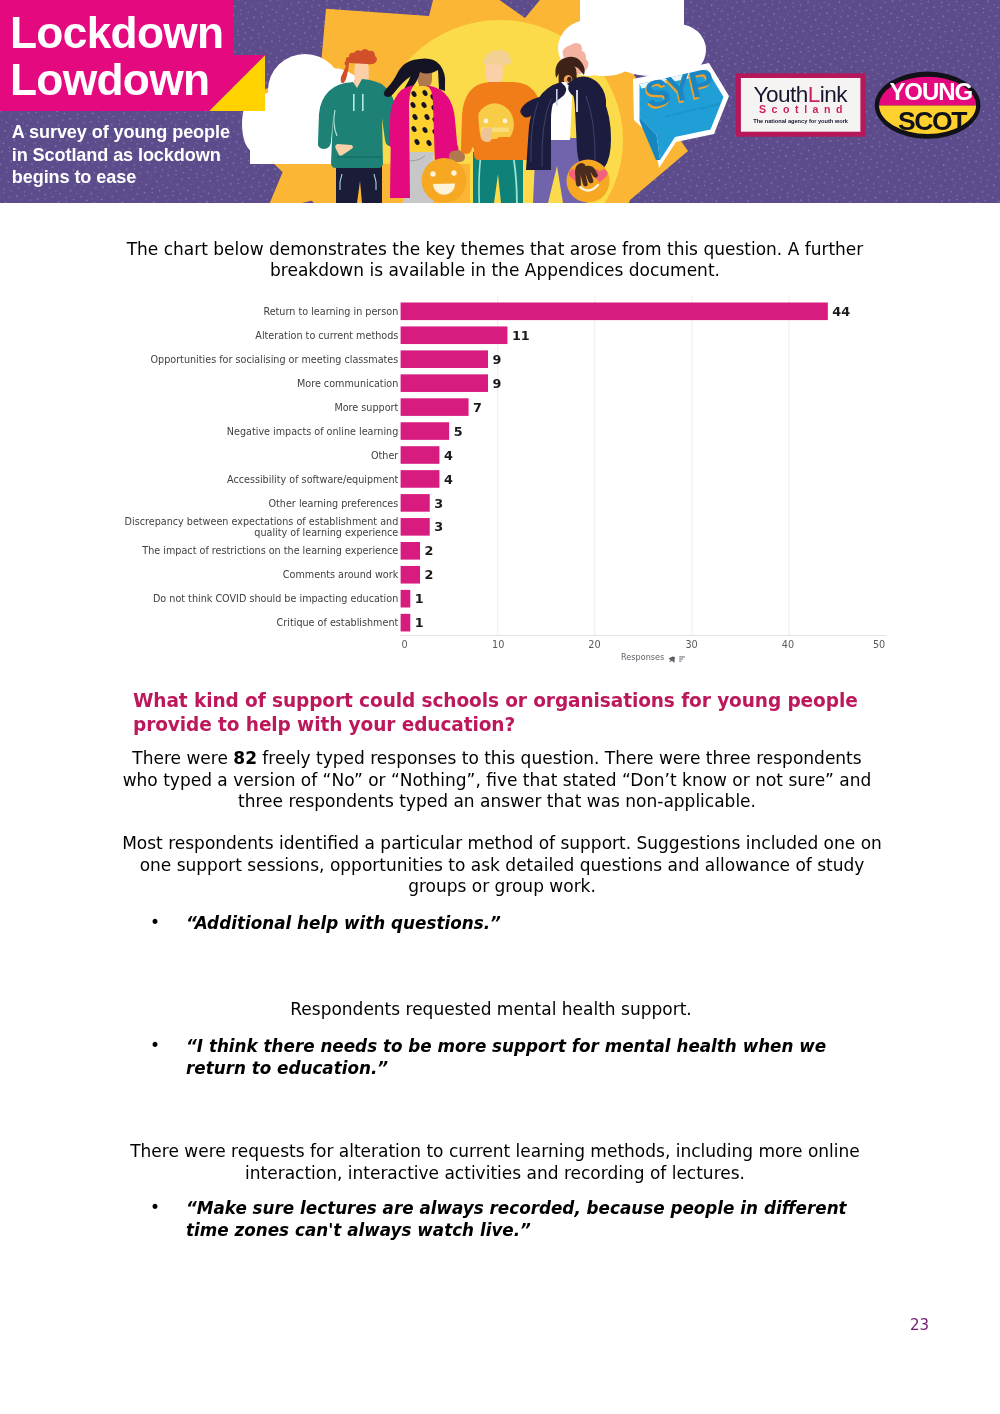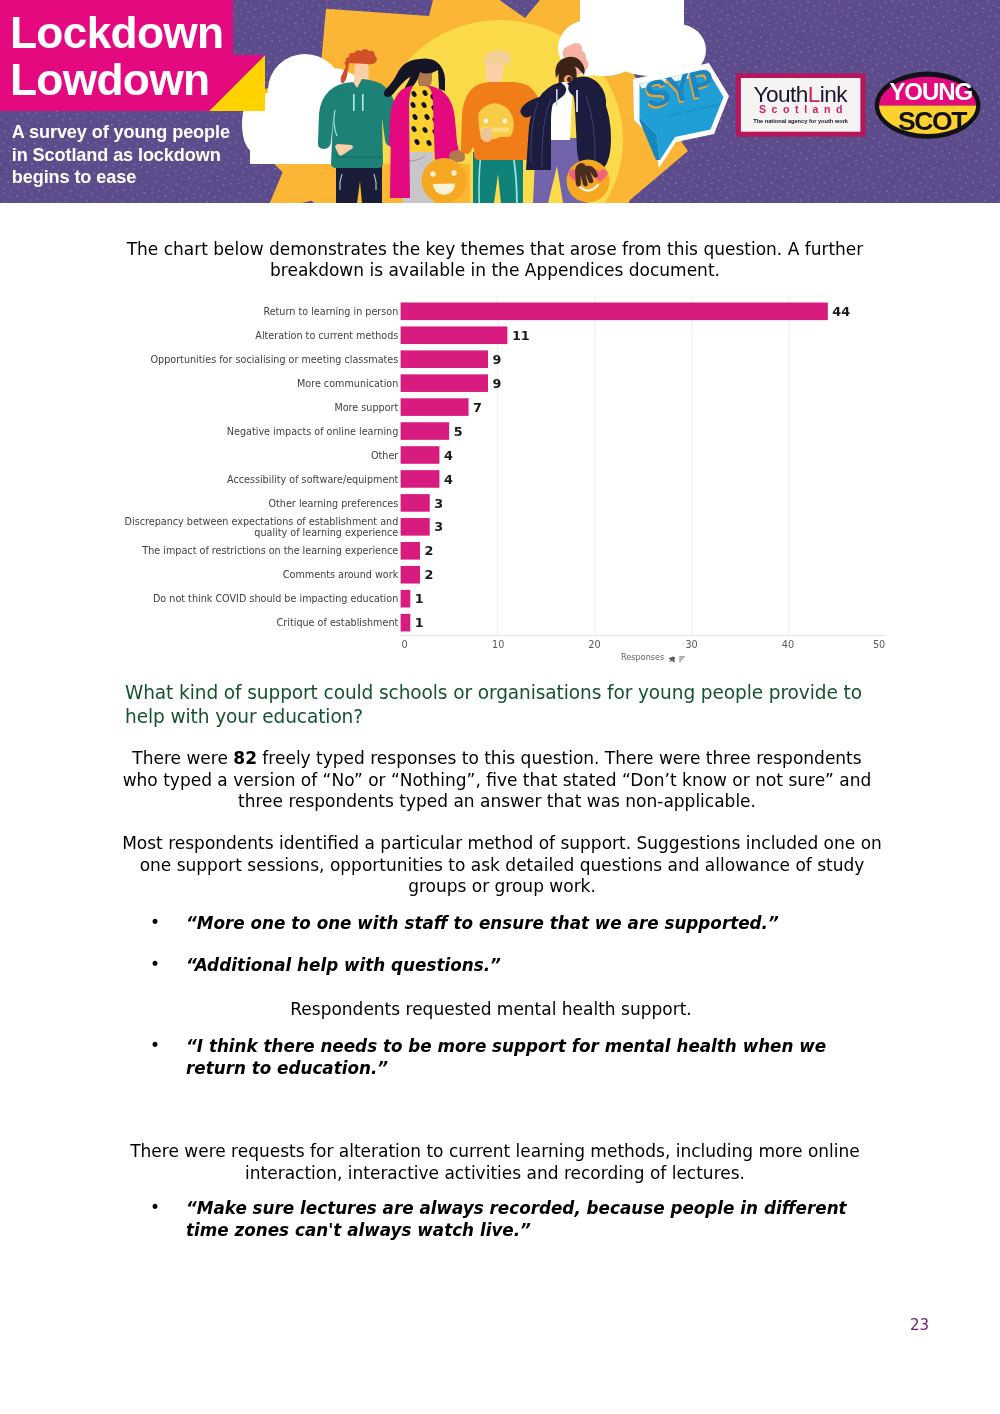--- a/index.html
+++ b/index.html
@@ -8,21 +8,21 @@
   .page{position:relative;width:1000px;height:1414px;background:#fff;}
 
   
   .banner{position:absolute;left:0;top:0;width:1000px;height:203px;overflow:hidden;}
   .banner svg{display:block;}
 
   
   .content{position:absolute;left:0;top:203px;width:1000px;}
   p.para{margin:0;font-size:17px;line-height:21.7px;color:#000;font-family:"DejaVu Sans",sans-serif;text-align:center;}
   .intro{position:absolute;left:121px;top:35.5px;width:748px;}
-  h2.heading{position:absolute;left:121px;top:473.5px;width:740px;margin:4px;font-size:18.55px;line-height:24.2px;font-weight:normal;color:#14532d;letter-spacing:-0.1px;}
+  h2.heading{position:absolute;left:121px;top:473.5px;width:740px;margin:12px;font-size:18.55px;line-height:24.2px;font-weight:bold;color:#be185d;letter-spacing:-0.1px;}
   .p1{position:absolute;left:121px;top:545px;width:752px;}
   .p2{position:absolute;left:121px;top:630px;width:762px;}
   .q1{position:absolute;left:121px;top:710px;width:760px;}
   .p3{position:absolute;left:121px;top:796px;width:740px;}
   .q2{position:absolute;left:121px;top:833px;width:760px;}
   .p4{position:absolute;left:121px;top:938px;width:748px;}
   .q3{position:absolute;left:121px;top:995px;width:760px;}
   ul.quotes{margin:0;padding:0;list-style:none;}
   ul.quotes li{position:relative;padding-left:65px;margin-bottom:20.5px;font-size:16.8px;line-height:21.8px;font-weight:bold;font-style:italic;color:#000;}
   ul.quotes li::before{content:"\2022";position:absolute;left:29px;top:-1px;font-size:17px;font-weight:normal;font-style:normal;}
@@ -239,21 +239,20 @@
 
     </svg>
   </div>
 
   <div class="content">
     <p class="para intro">The chart below demonstrates the key themes that arose from this question. A further breakdown is available in the Appendices document.</p>
     <h2 class="heading">What kind of support could schools or organisations for young people provide to help with your education?</h2>
     <p class="para p1"><span>There were </span><b>82</b><span> freely typed responses to this question. There were three respondents who typed a version of “No” or “Nothing”, five that stated “Don’t know or not sure” and three respondents typed an answer that was non-applicable.</span></p>
     <p class="para p2">Most respondents identified a particular method of support. Suggestions included one on one support sessions, opportunities to ask detailed questions and allowance of study groups or group work.</p>
     <ul class="quotes q1">
-      <li>“More one to one with staff to ensure that we are supported.”</li>
       <li>“Additional help with questions.”</li>
     </ul>
     <p class="para p3">Respondents requested mental health support.</p>
     <ul class="quotes q2">
       <li>“I think there needs to be more support for mental health when we return to education.”</li>
     </ul>
     <p class="para p4">There were requests for alteration to current learning methods, including more online interaction, interactive activities and recording of lectures.</p>
     <ul class="quotes q3">
       <li>“Make sure lectures are always recorded, because people in different time zones can't always watch live.”</li>
     </ul>

